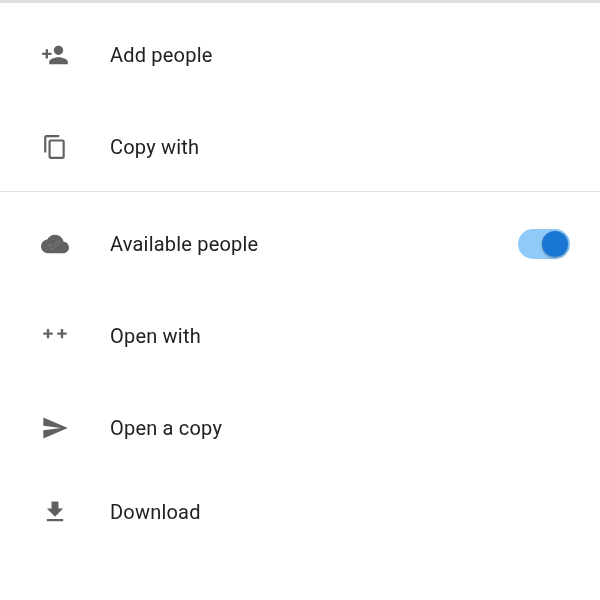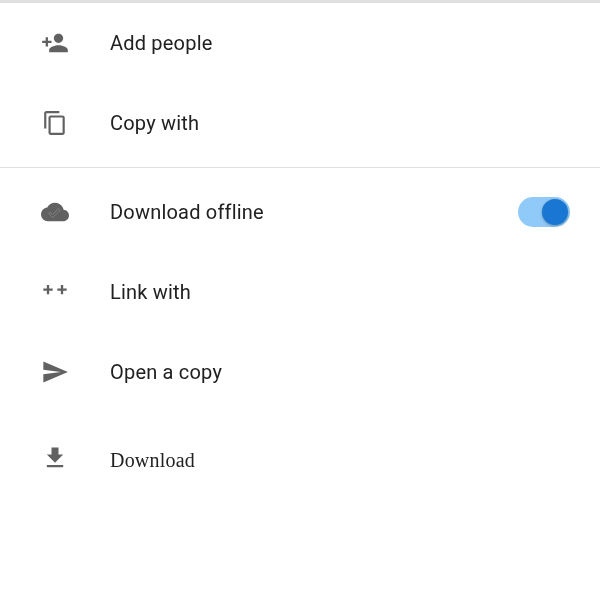--- a/index.html
+++ b/index.html
@@ -23,24 +23,25 @@
     }
 
     .menu-list {
       list-style: none;
       padding: 0;
     }
 
     .menu-item {
       display: flex;
       align-items: center;
-      padding: 0 30px;
+      padding: 12px 30px;
       height: 80px;
       cursor: pointer;
       position: relative;
+      margin-top: 12px;
     }
 
     .menu-icon {
       width: 50px;
       min-width: 50px;
       display: flex;
       align-items: center;
       justify-content: center;
       margin-right: 30px;
     }
@@ -122,46 +123,46 @@
   <li class="divider"></li>
 
   <li class="menu-item">
     <span class="menu-icon">
       <svg width="28" height="28" viewBox="0 0 24 24">
         <path d="M19.35 10.04C18.67 6.59 15.64 4 12 4 9.11 4 6.6 5.64 5.35 8.04 2.34 8.36 0 10.91 0 14c0 3.31 2.69 6 6 6h13c2.76 0 5-2.24 5-5 0-2.64-2.05-4.78-4.65-4.96zM10 17l-3.5-3.5 1.41-1.41L10 14.17 15.18 9l1.41 1.42L10 17z" fill="#616161"></path>
         <circle cx="12" cy="14" r="5" fill="#616161" opacity="0.15"></circle>
         <path d="M10 17l-3.5-3.5 1.41-1.41L10 14.17 15.18 9l1.41 1.42L10 17z" fill="#616161"></path>
       </svg>
     </span>
-    <span class="menu-label">Download offline</span>
+    <span class="menu-label">Available people</span>
     <div class="toggle-switch on">
       <div class="toggle-knob"></div>
     </div>
   </li>
 
   <li class="menu-item">
     <span class="menu-icon">
       <svg width="28" height="28" viewBox="0 0 24 24">
         <path d="M10 9H7V6H5v3H2v2h3v3h2v-3h3V9zm6.17 0l-1.41-1.41L16.17 6.18l-1.76 1.76.71.71L14 10l1.41 1.41L16.17 10l1.76 1.76.71-.71L20.17 10 18 8l-1.83 1zM12 2C6.48 2 2 6.48 2 12s4.48 10 10 10 10-4.48 10-10S17.52 2 12 2zm0 18c-4.42 0-8-3.58-8-8s3.58-8 8-8 8 3.58 8 8-3.58 8-8 8z" style="display:none"></path>
         <path d="M10 9H7V6H5v3H2v2h3v3h2v-3h3zm4 0v2h3v3h2v-3h3V9h-3V6h-2v3z"></path>
       </svg>
     </span>
-    <span class="menu-label">Link with</span>
+    <span class="menu-label">Open with</span>
   </li>
 
   <li class="menu-item">
     <span class="menu-icon">
       <svg width="28" height="28" viewBox="0 0 24 24">
         <path d="M2.01 21L23 12 2.01 3 2 10l15 2-15 2z"></path>
       </svg>
     </span>
     <span class="menu-label">Open a copy</span>
   </li>
 
-  <li class="menu-item" style="height:60px; overflow:hidden; align-items:flex-end; padding-top:15px;font-family:Liberation Serif, serif;">
+  <li class="menu-item" style="height:60px; overflow:hidden; align-items:center; padding-top:15px;">
     <span class="menu-icon">
       <svg width="28" height="28" viewBox="0 0 24 24">
         <path d="M19 9h-4V3H9v6H5l7 7 7-7zM5 18v2h14v-2H5z"></path>
       </svg>
     </span>
     <span class="menu-label">Download</span>
   </li>
 
 </ul>
 

